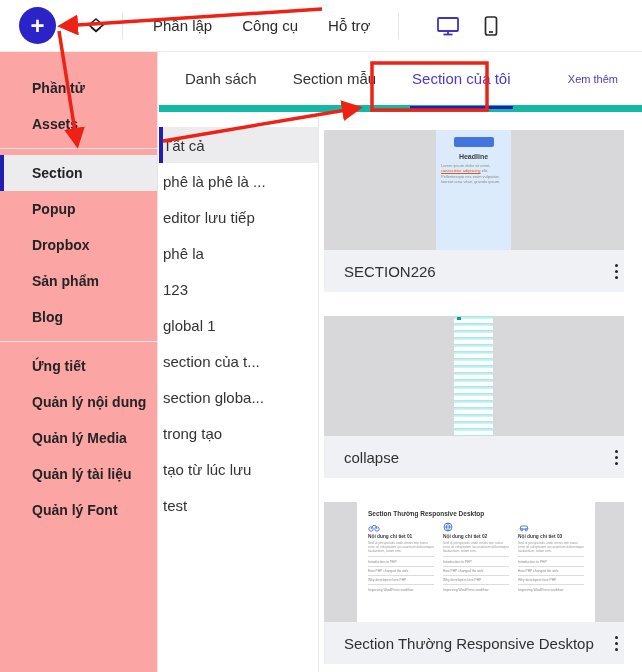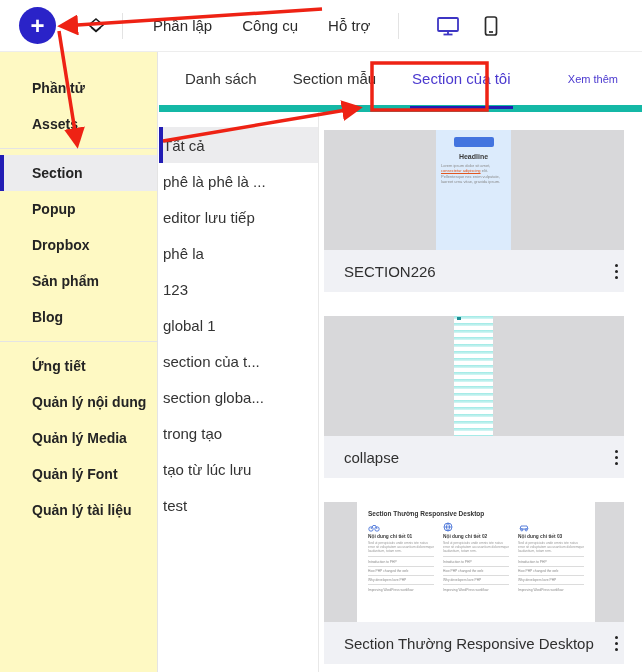--- a/index.html
+++ b/index.html
@@ -24,21 +24,21 @@
   }
   .layers-icon { margin-left: 28px; display: flex; align-items: center; }
   .tb-sep { width: 1px; height: 26px; background: #e3e3e3; margin: 0 14px; }
   .tb-menu { display: flex; align-items: center; margin-left: 16px; gap: 30px; }
   .tb-menu-item { font-size: 15px; color: #2b2b2b; cursor: pointer; white-space: nowrap; }
   .tb-devices { display: flex; align-items: center; gap: 22px; margin-left: 22px; }
 
   
   .sidebar {
     position: absolute; left: 0; top: 52px; bottom: 0; width: 158px;
-    border-right: 1px solid #e4e4e4; background: #fef9c3; padding-top: 18px; z-index: 1;
+    border-right: 1px solid #e4e4e4; background: #fca5a5; padding-top: 18px; z-index: 1;
   }
   .sb-item {
     height: 36px; display: flex; align-items: center;
     padding-left: 28px; font-size: 14px; font-weight: bold; color: #242424;
     border-left: 4px solid transparent; cursor: pointer;
   }
   .sb-item.active { background: #ececee; border-left-color: #221db4; }
   .sb-divider { height: 1px; background: #e4e4e4; margin: 6px 0; }
 
   
@@ -173,22 +173,22 @@
     <div class="sb-divider"></div>
     <div class="sb-item active">Section</div>
     <div class="sb-item">Popup</div>
     <div class="sb-item">Dropbox</div>
     <div class="sb-item">Sản phẩm</div>
     <div class="sb-item">Blog</div>
     <div class="sb-divider"></div>
     <div class="sb-item">Ứng tiết</div>
     <div class="sb-item">Quản lý nội dung</div>
     <div class="sb-item">Quản lý Media</div>
+    <div class="sb-item">Quản lý tài liệu</div>
     <div class="sb-item">Quản lý Font</div>
-    <div class="sb-item">Quản lý tài liệu</div>
   </nav>
 
   <div class="tabsbar">
     <div class="tab">Danh sách</div>
     <div class="tab">Section mẫu</div>
     <div class="tab active">Section của tôi</div>
     <span class="more-link">Xem thêm</span>
   </div>
 
   <div class="catpanel">

